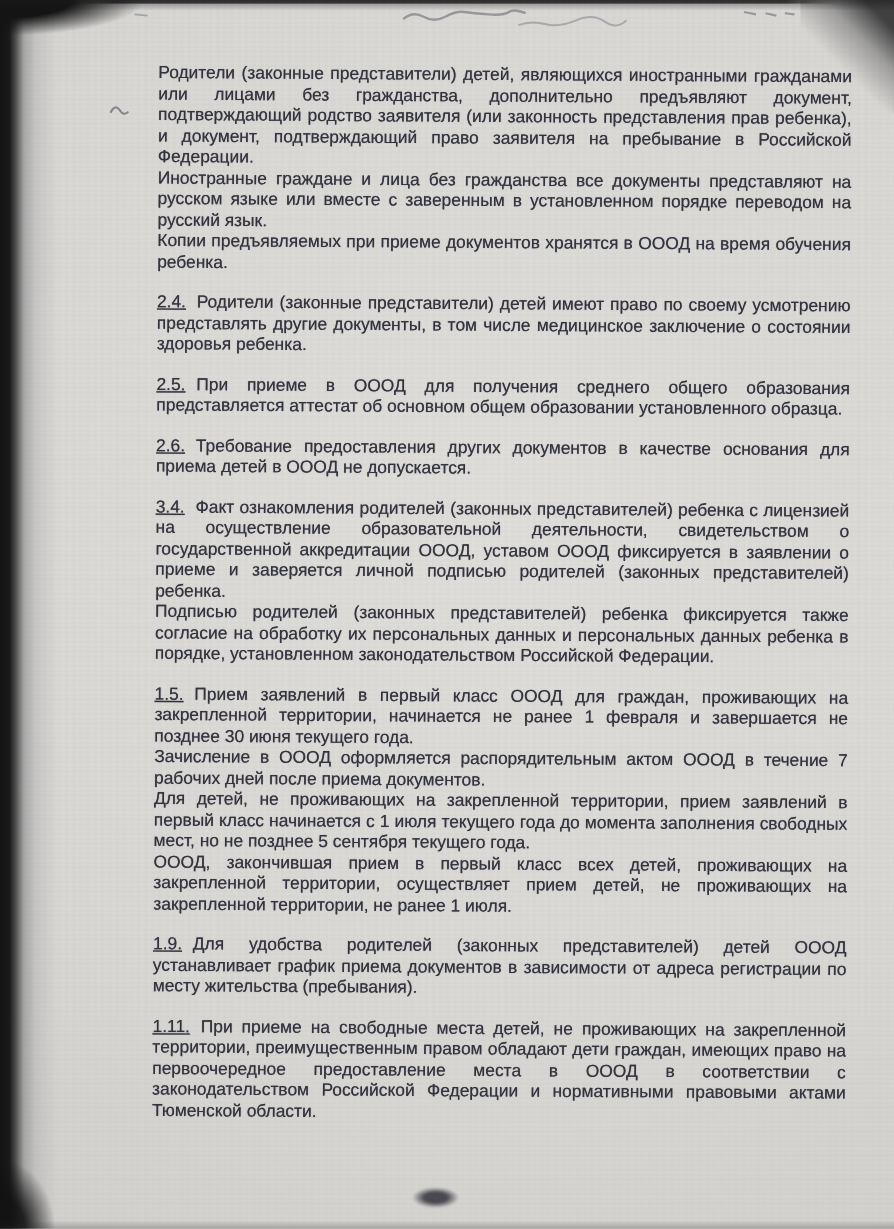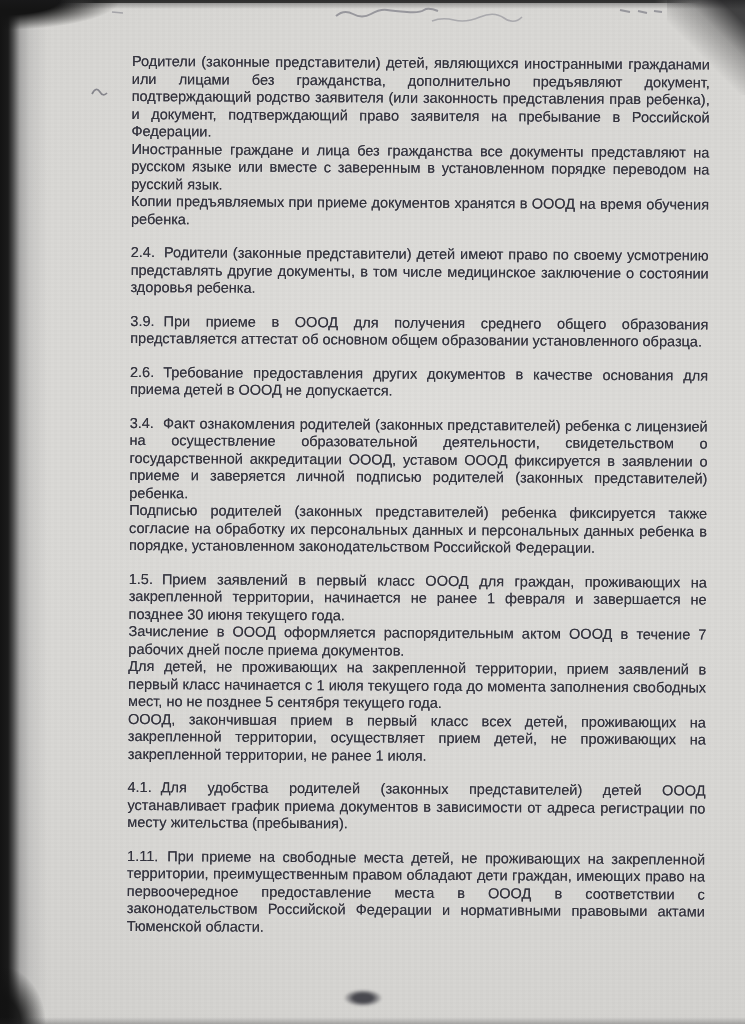--- a/index.html
+++ b/index.html
@@ -21,21 +21,21 @@
   .text-block {
     position: absolute; left: 132px; top: 53px; width: 578px;
     color: var(--ink, #34343e);
     font-size: 14.5px; line-height: 17.5px; text-align: justify;
     text-shadow: 0 0 .6px rgba(42,42,58,.75);
     transform: rotate(0.35deg); transform-origin: top left;
   }
   .block { margin: 0 0 16px 0; }
   .block:last-child { margin-bottom: 0; }
   .block p { margin: 0; }
-  .num { margin-right: 9px; }
+  .num { margin-right: 9px; text-decoration: underline; }
 
   
   .edge-left {
     position: absolute; left: 0; top: 0; width: 48px; height: 100%;
     background: linear-gradient(90deg,
       #131313 0px, #1b1b1b 8px, #4e4e4e 13px,
       rgba(110,110,112,.45) 20px, rgba(140,140,142,.22) 30px, rgba(150,150,150,0) 48px);
   }
   .corner-tl {
     position: absolute; left: 0; top: 0; width: 120px; height: 30px;
@@ -80,37 +80,37 @@
   <div id="text-block" class="text-block">
       <div class="block">
         <p>Родители (законные представители) детей, являющихся иностранными гражданами или лицами без гражданства, дополнительно предъявляют документ, подтверждающий родство заявителя (или законность представления прав ребенка), и документ, подтверждающий право заявителя на пребывание в Российской Федерации.</p>
         <p>Иностранные граждане и лица без гражданства все документы представляют на русском языке или вместе с заверенным в установленном порядке переводом на русский язык.</p>
         <p>Копии предъявляемых при приеме документов хранятся в ОООД на время обучения ребенка.</p>
       </div>
       <div class="block">
         <p><span class="num">2.4.</span>Родители (законные представители) детей имеют право по своему усмотрению представлять другие документы, в том числе медицинское заключение о состоянии здоровья ребенка.</p>
       </div>
       <div class="block">
-        <p><span class="num">3.9.</span>При приеме в ОООД для получения среднего общего образования представляется аттестат об основном общем образовании установленного образца.</p>
+        <p><span class="num">2.5.</span>При приеме в ОООД для получения среднего общего образования представляется аттестат об основном общем образовании установленного образца.</p>
       </div>
       <div class="block">
         <p><span class="num">2.6.</span>Требование предоставления других документов в качестве основания для приема детей в ОООД не допускается.</p>
       </div>
       <div class="block">
         <p><span class="num">3.4.</span>Факт ознакомления родителей (законных представителей) ребенка с лицензией на осуществление образовательной деятельности, свидетельством о государственной аккредитации ОООД, уставом ОООД фиксируется в заявлении о приеме и заверяется личной подписью родителей (законных представителей) ребенка.</p>
         <p>Подписью родителей (законных представителей) ребенка фиксируется также согласие на обработку их персональных данных и персональных данных ребенка в порядке, установленном законодательством Российской Федерации.</p>
       </div>
       <div class="block">
         <p><span class="num">1.5.</span>Прием заявлений в первый класс ОООД для граждан, проживающих на закрепленной территории, начинается не ранее 1 февраля и завершается не позднее 30 июня текущего года.</p>
         <p>Зачисление в ОООД оформляется распорядительным актом ОООД в течение 7 рабочих дней после приема документов.</p>
         <p>Для детей, не проживающих на закрепленной территории, прием заявлений в первый класс начинается с 1 июля текущего года до момента заполнения свободных мест, но не позднее 5 сентября текущего года.</p>
         <p>ОООД, закончившая прием в первый класс всех детей, проживающих на закрепленной территории, осуществляет прием детей, не проживающих на закрепленной территории, не ранее 1 июля.</p>
       </div>
       <div class="block">
-        <p><span class="num">4.1.</span>Для удобства родителей (законных представителей) детей ОООД устанавливает график приема документов в зависимости от адреса регистрации по месту жительства (пребывания).</p>
+        <p><span class="num">1.9.</span>Для удобства родителей (законных представителей) детей ОООД устанавливает график приема документов в зависимости от адреса регистрации по месту жительства (пребывания).</p>
       </div>
       <div class="block">
         <p><span class="num">1.11.</span>При приеме на свободные места детей, не проживающих на закрепленной территории, преимущественным правом обладают дети граждан, имеющих право на первоочередное предоставление места в ОООД в соответствии с законодательством Российской Федерации и нормативными правовыми актами Тюменской области.</p>
       </div>
     </div>
 
   <div class="edge-left"></div>
   <div class="corner-tl"></div>
   <div class="edge-top"></div>
   <div class="top-line"></div>

